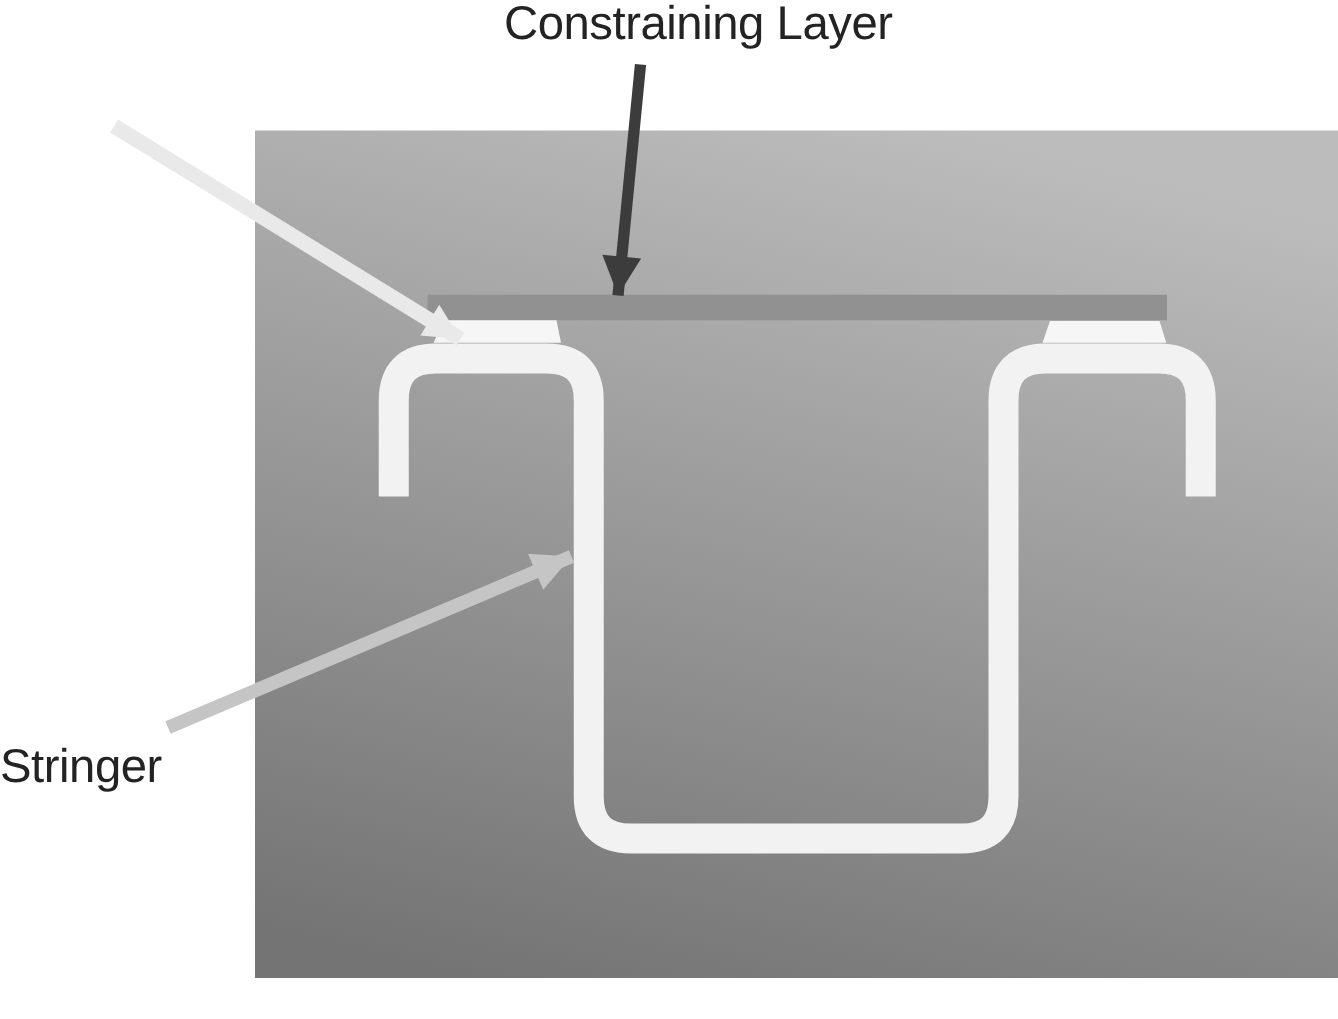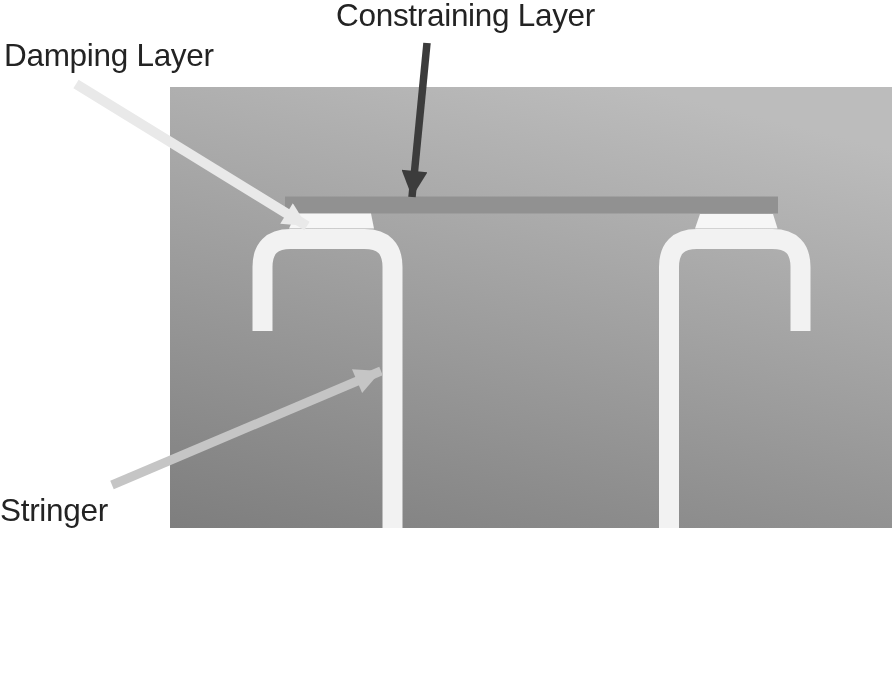--- a/index.html
+++ b/index.html
@@ -1,18 +1,18 @@
 <!DOCTYPE html>
 <html><head>
 <meta charset="utf-8">
 <style>
   html,body{margin:0;padding:0;background:#ffffff;}
   .stage{
     position:relative;
-    width:892px;height:528px;
+    width:892px;height:652px;
     background:#ffffff;
     font-family:"Liberation Sans", sans-serif;
     overflow:hidden;
   }
   .stage svg{position:absolute;left:0;top:0;display:block;}
   .lbl{
     position:absolute;
     font-size:31.5px;
     line-height:1;
     letter-spacing:-0.3px;
@@ -56,15 +56,14 @@
              Q392.5,239 392.5,267 L392.5,531 Q392.5,559 420.5,559
              L641,559 Q669,559 669,531 L669,267 Q669,239 697,239
              L772.5,239 Q800.5,239 800.5,267 L800.5,331" fill="none" stroke-width="20" stroke-linecap="butt" stroke="#f2f2f2"></path>
 
     <line x1="76" y1="84" x2="307" y2="226" stroke-width="10" marker-end="url(#headDamp)" stroke="#e9e9e9"></line>
     <line x1="427" y1="43" x2="412" y2="197" stroke-width="7.5" marker-end="url(#headDark)" stroke="#3c3c3c"></line>
     <line x1="112" y1="485" x2="381" y2="371" stroke-width="9" marker-end="url(#headStr)" stroke="#c5c5c5"></line>
   </svg>
 
   <div class="lbl" id="lbl-constraining">Constraining Layer</div>
-  <div class="lbl" id="lbl-damping">Damping Layer</div>
   <div class="lbl" id="lbl-stringer">Stringer</div>
 </div>
 
 </body></html>

